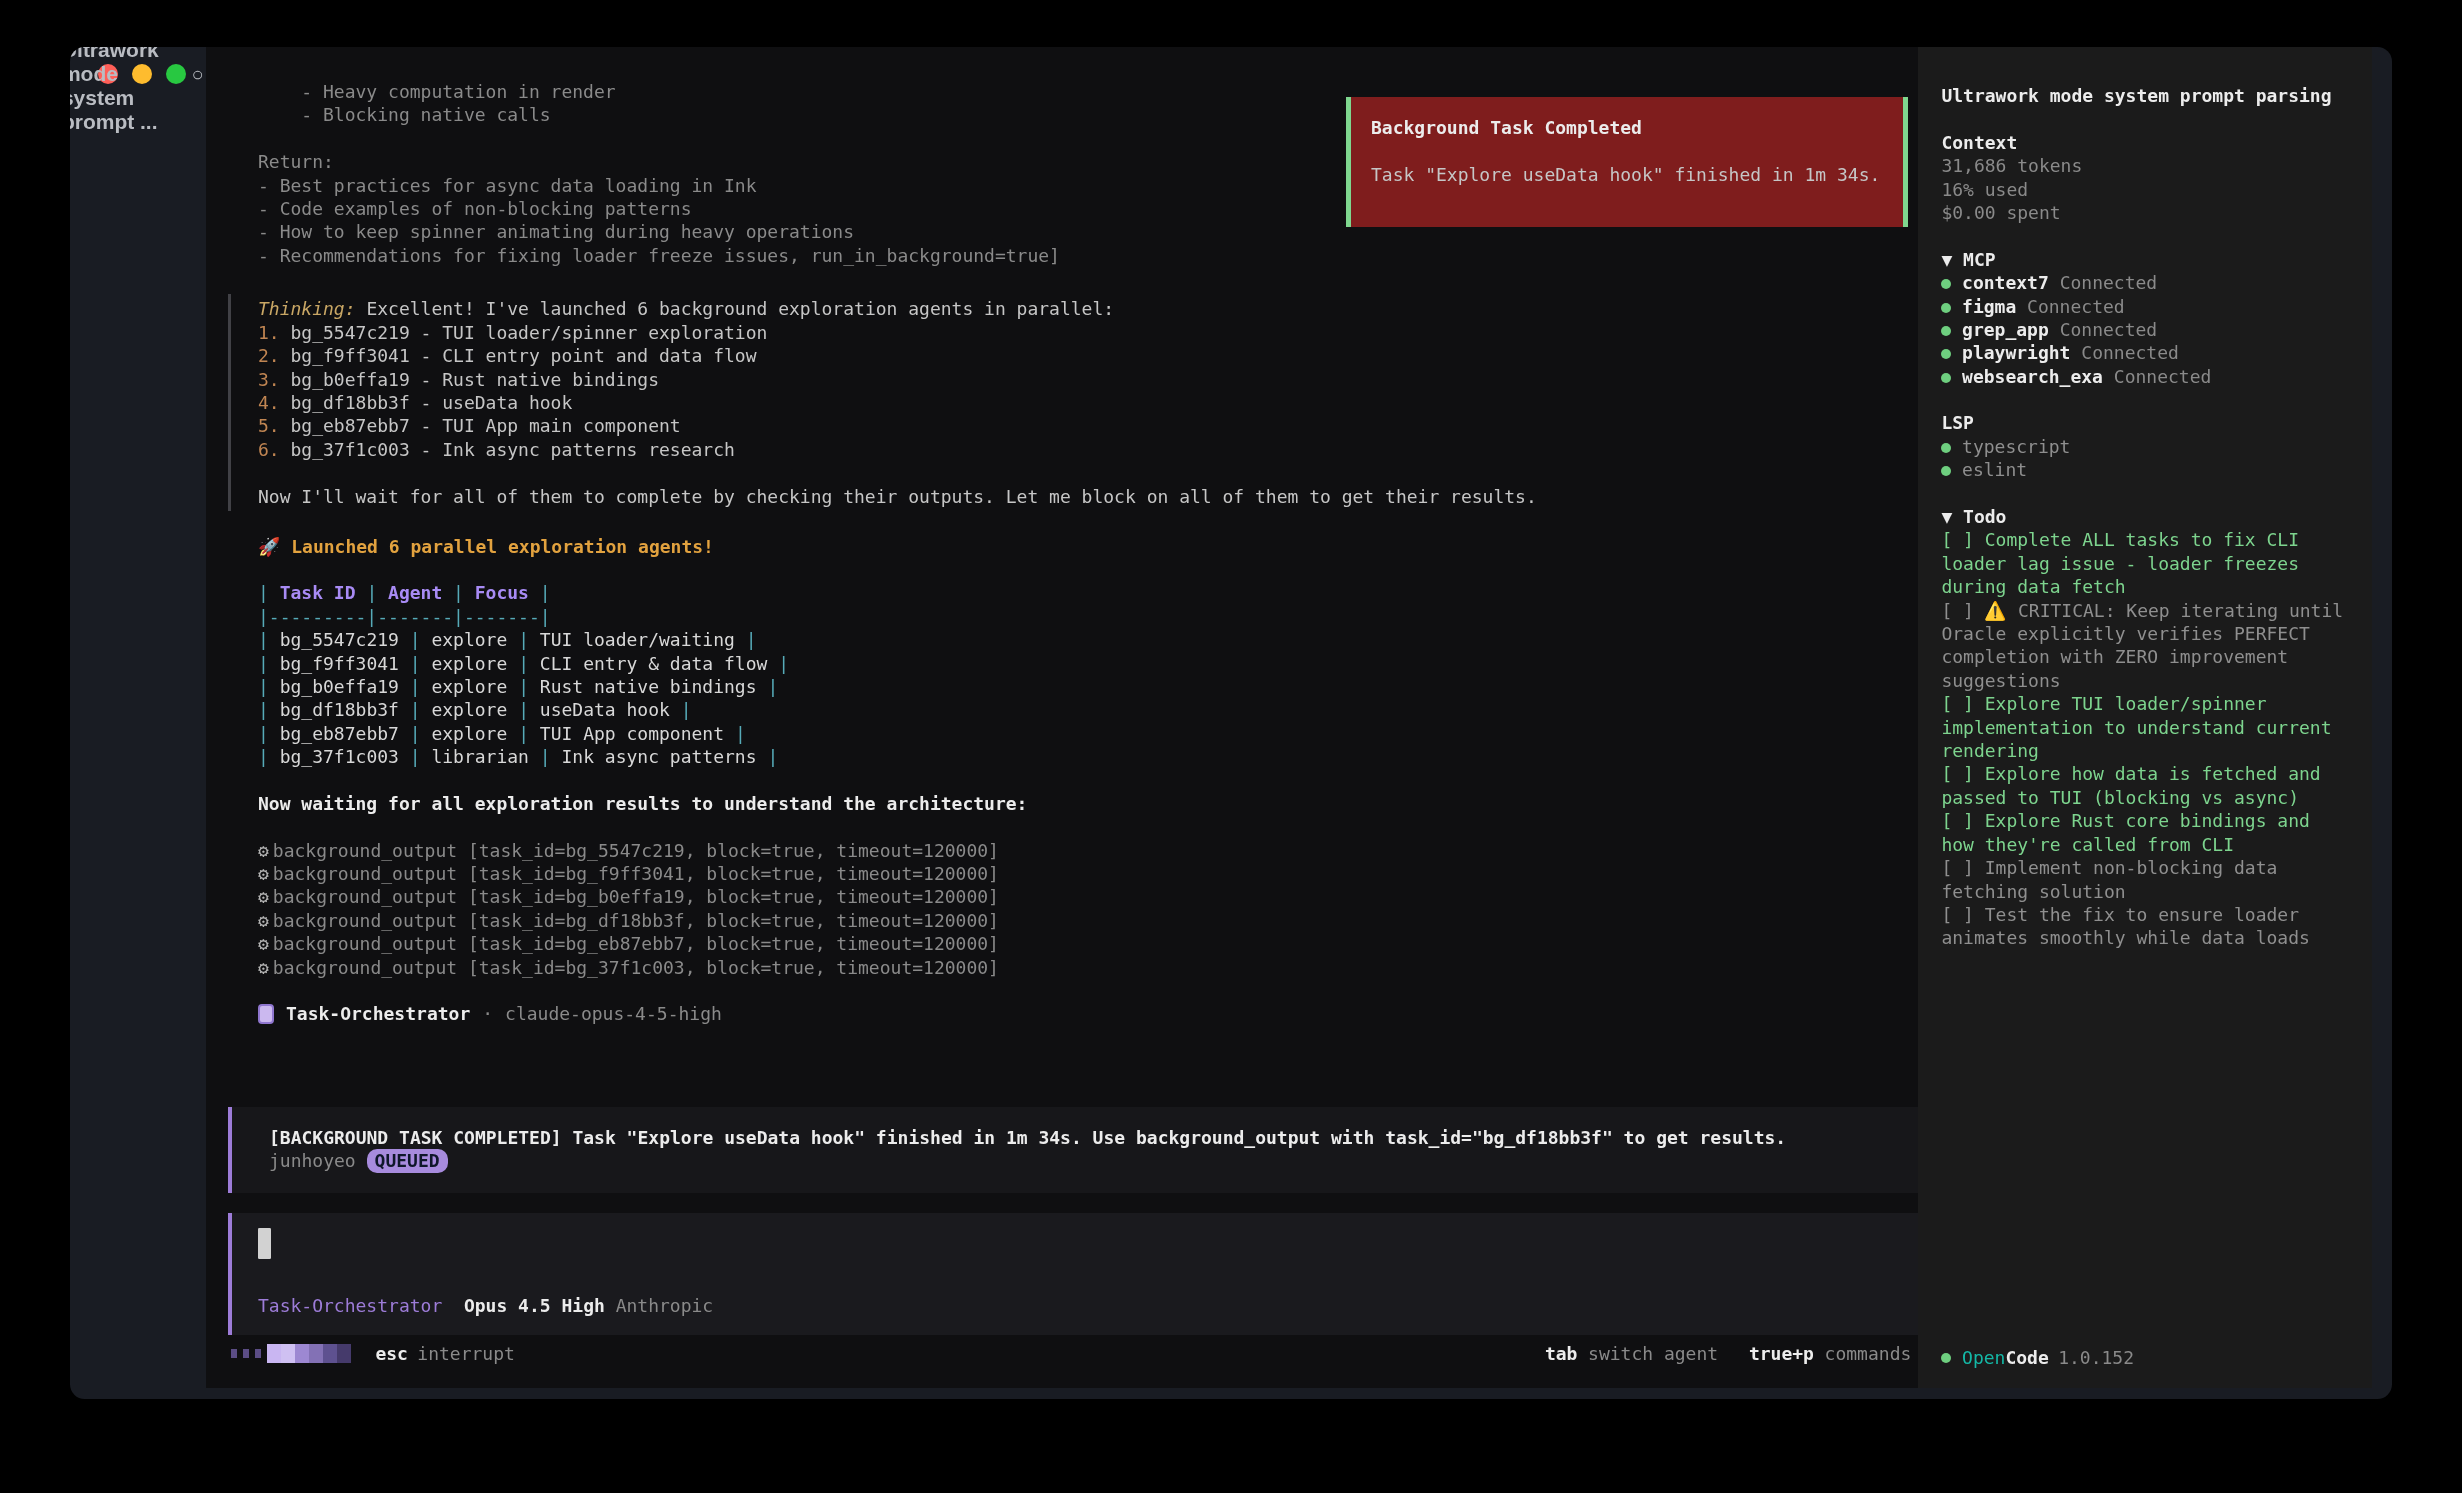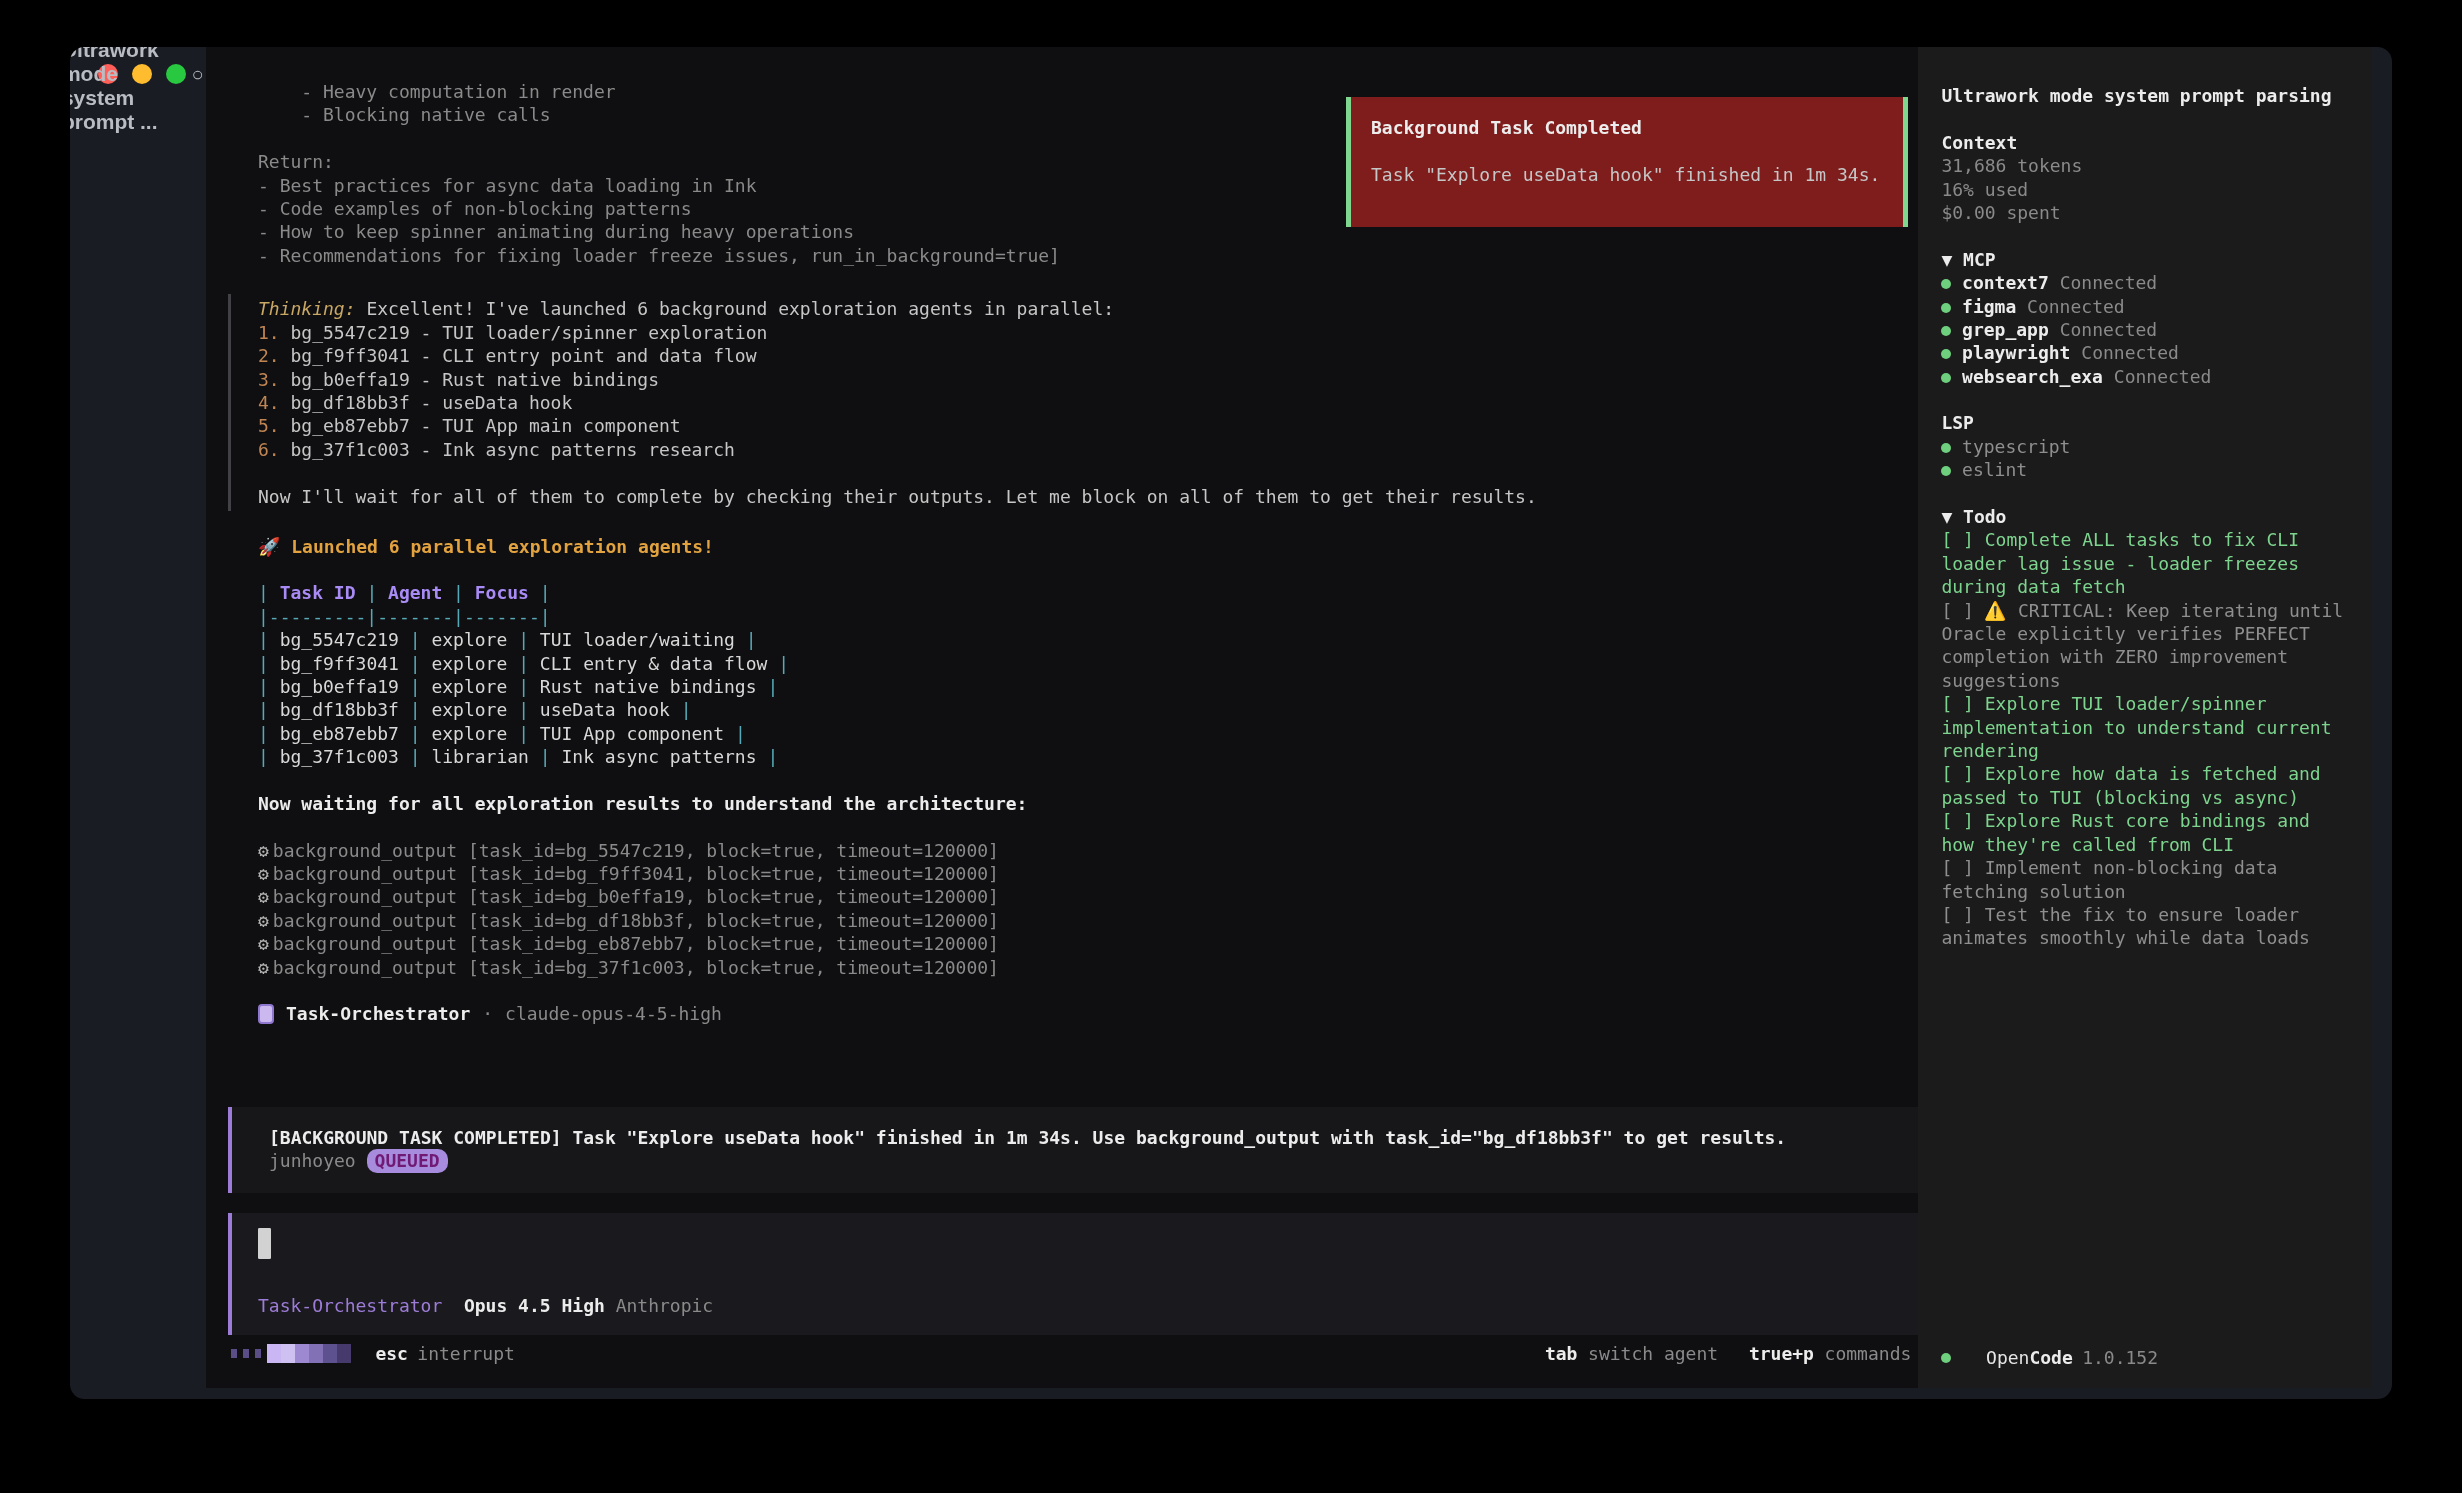--- a/index.html
+++ b/index.html
@@ -37,21 +37,21 @@
   .th{color:#a88bf5;font-weight:bold;}
   .td{color:#d8d8d8;}
   .sep-row{color:#56aab8;}
   .gear{color:#b5b5b5;margin-right:4px;}
   .agent-line{display:flex;align-items:center;gap:12px;height:23.4px;}
   .agent-sq{width:16px;height:20px;border:2.7px solid #8f76cf;background:#cbb8ef;border-radius:4px;box-sizing:border-box;}
   .msep{color:#8a8a8a}
   
   .block{background:#17171a;border-left:4px solid #9d7cd8;margin:0 0 0 22px;padding:19px 20px 20px 37px;}
   .completed{margin-bottom:20px;}
-  .badge{display:inline-block;background:#a78bdd;color:#701a75;font-weight:bold;border-radius:10px;
+  .badge{display:inline-block;background:#a78bdd;color:#0f172a;font-weight:bold;border-radius:10px;
     padding:0 8px;height:23.4px;line-height:23.4px;font-size:18px;}
   .input-block{background:#1a1a1e;border-left:4px solid #9d7cd8;margin:0 0 5.4px 22px;height:122px;
     box-sizing:border-box;padding:15.4px 20px 16.7px 26px;display:flex;flex-direction:column;justify-content:space-between;}
   .cursor{width:13.4px;height:31px;background:#d2d2d2;border-radius:1.3px;}
   .agent-meta{display:flex;gap:0;align-items:center;}
   .purple{color:#9d7cd8;}
   
   .notif{position:absolute;top:50px;right:10px;width:562px;height:130px;background:#7f1d1d;
     border-left:5.4px solid #7fd78f;border-right:5.4px solid #7fd78f;box-sizing:border-box;padding:19px 0 0 20px;}
   
@@ -65,21 +65,21 @@
   .sb-right{margin-left:auto;display:flex;gap:10.7px;align-items:center;}
   
   .dot{display:inline-block;width:10px;height:10px;border-radius:50%;background:#6ecf7f;margin-right:10.7px;vertical-align:middle;}
   .mcp-name{color:#ececec;font-weight:bold;}
   .lsp-name{color:#8f8f8f;}
   .todo-wrap{width:408px;}
   .todo-item{font-size:18px;line-height:23.4px;white-space:pre-wrap;}
   .todo-item.green{color:#7dd48e;}
   .todo-item.gray{color:#8f8f8f;}
   .side-bottom{margin-top:auto;display:flex;align-items:center;}
-  .brand-reg{color:#e5e5e5;font-size:18px;margin-left:24px;}
+  .brand-reg{color:#14b8a6;font-size:18px;}
   .brand-bold{color:#ececec;font-weight:bold;font-size:18px;}
   .version{color:#8a8a8a;font-size:18px;margin-left:9.4px;}
 </style>
 </head>
 <body>
 
 <div class="window">
 
   <div class="titlebar">
     <div class="traffic">

